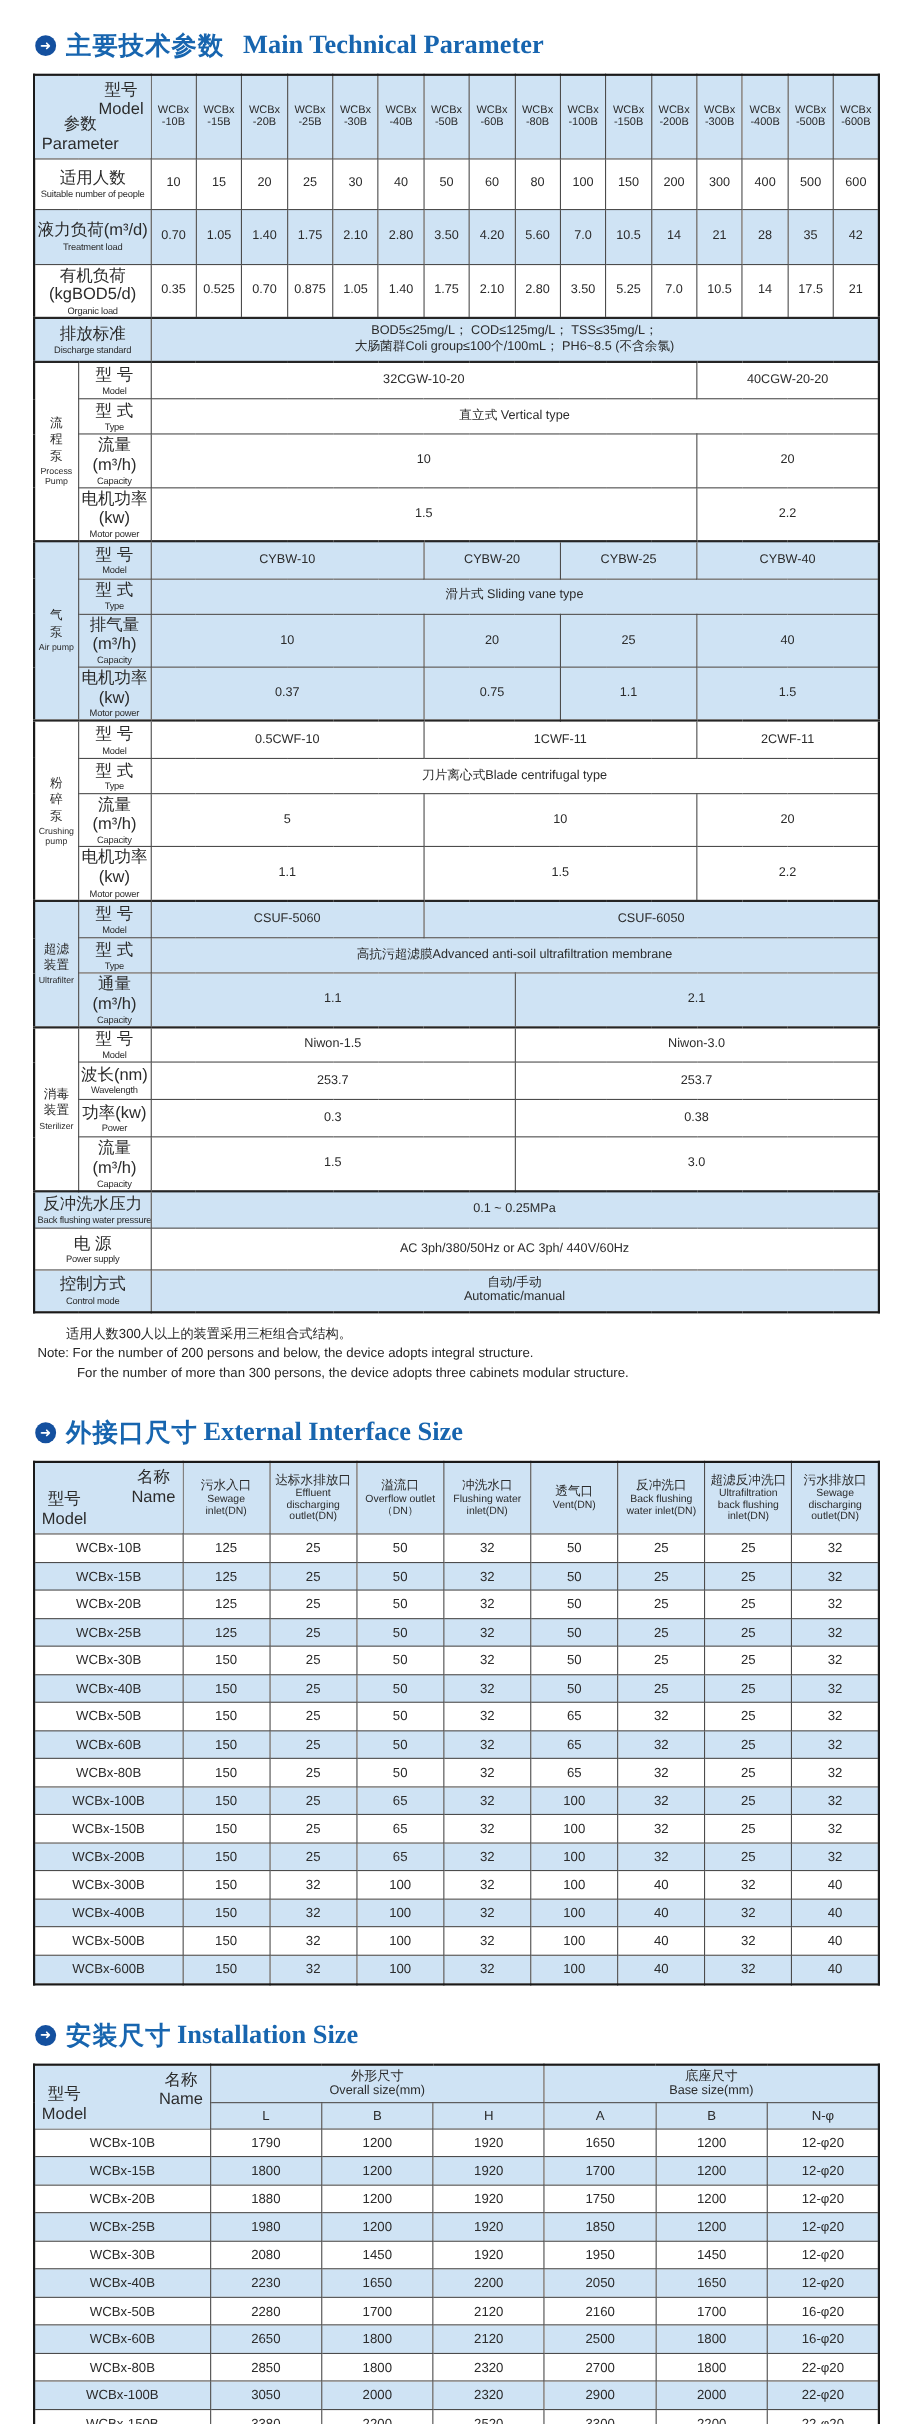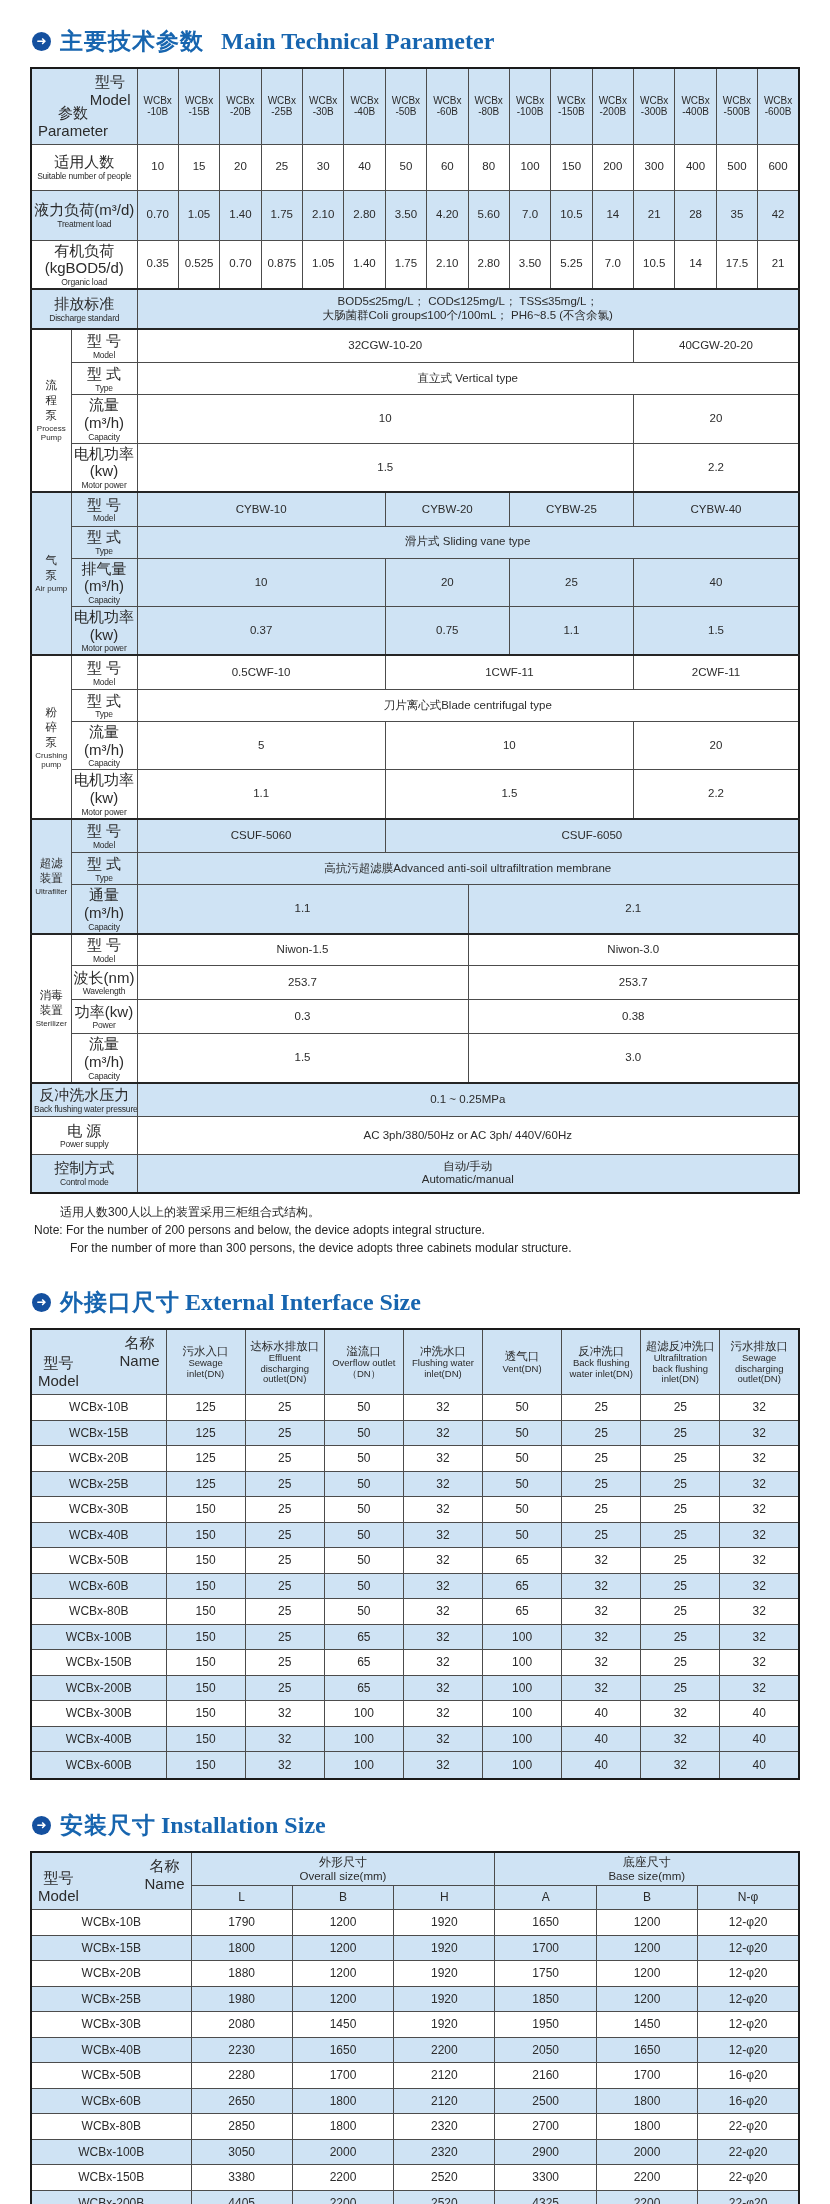--- a/index.html
+++ b/index.html
@@ -672,20 +672,31 @@
           <td class="model">WCBx-400B</td>
           <td class="data">150</td>
           <td class="data">32</td>
           <td class="data">100</td>
           <td class="data">32</td>
           <td class="data">100</td>
           <td class="data">40</td>
           <td class="data">32</td>
           <td class="data">40</td>
         </tr>
+        <tr style="height: 25.5px;">
+          <td class="model">WCBx-500B</td>
+          <td class="data">150</td>
+          <td class="data">32</td>
+          <td class="data">100</td>
+          <td class="data">32</td>
+          <td class="data">100</td>
+          <td class="data">40</td>
+          <td class="data">32</td>
+          <td class="data">40</td>
+        </tr>
         <tr class="shade" style="height: 27px;">
           <td class="model">WCBx-600B</td>
           <td class="data">150</td>
           <td class="data">32</td>
           <td class="data">100</td>
           <td class="data">32</td>
           <td class="data">100</td>
           <td class="data">40</td>
           <td class="data">32</td>
           <td class="data">40</td>

